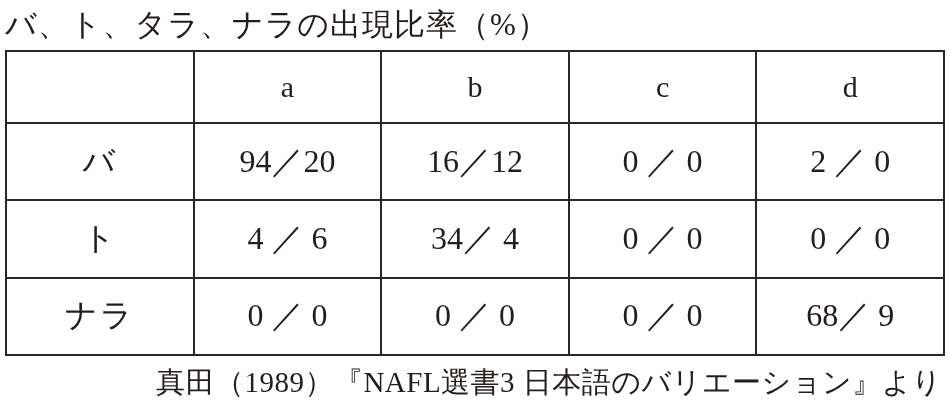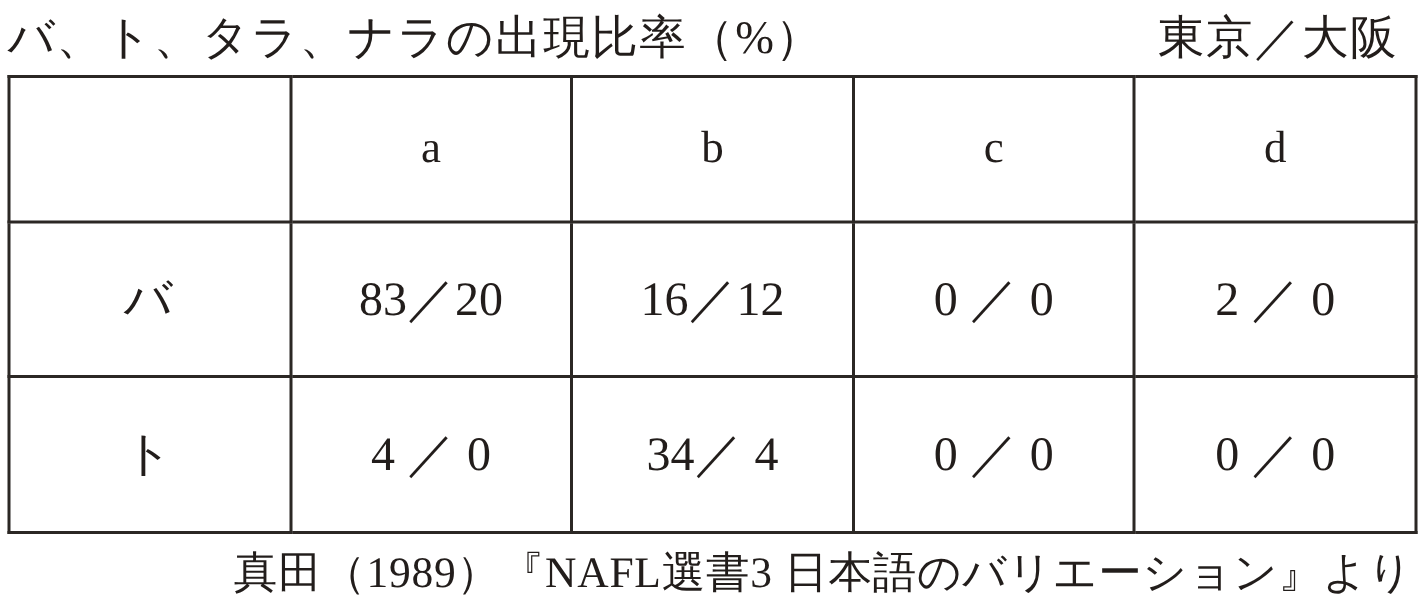--- a/index.html
+++ b/index.html
@@ -62,44 +62,50 @@
     letter-spacing: 0.5px;
   }
 </style>
 </head>
 <body>
 
 <div class="page">
 
   <div class="title-row">
     <span>バ、ト、タラ、ナラの出現比率（%）</span>
-    <span>東京／大阪</span>
   </div>
 
   <table class="data-table">
     <tbody>
       <tr class="header-row">
         <th class="col-header"></th>
         <th class="col-header">a</th>
         <th class="col-header">b</th>
         <th class="col-header">c</th>
         <th class="col-header">d</th>
       </tr>
       <tr class="data-row">
         <td class="row-label">バ</td>
-        <td>83／20</td>
+        <td>94／20</td>
         <td>16／12</td>
         <td>0 ／ 0</td>
         <td>2 ／ 0</td>
       </tr>
       <tr class="data-row">
         <td class="row-label">ト</td>
-        <td>4 ／ 0</td>
+        <td>4 ／ 6</td>
         <td>34／ 4</td>
         <td>0 ／ 0</td>
         <td>0 ／ 0</td>
+      </tr>
+      <tr class="data-row">
+        <td class="row-label">ナラ</td>
+        <td>0 ／ 0</td>
+        <td>0 ／ 0</td>
+        <td>0 ／ 0</td>
+        <td>68／ 9</td>
       </tr>
     </tbody>
   </table>
 
   <div class="footer-row">真田（1989）『NAFL選書3 日本語のバリエーション』より</div>
 
 </div>
 
 </body></html>

